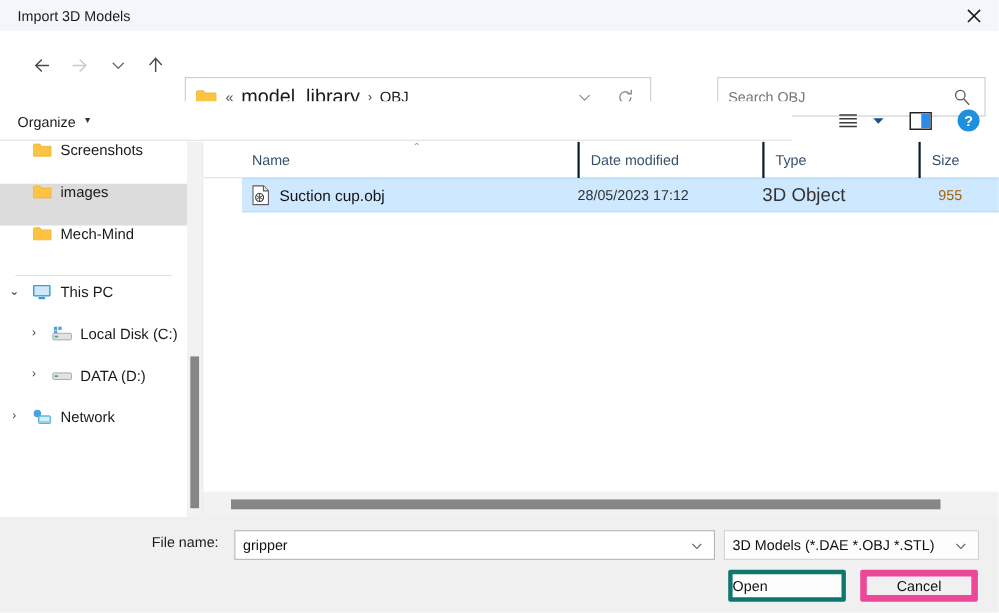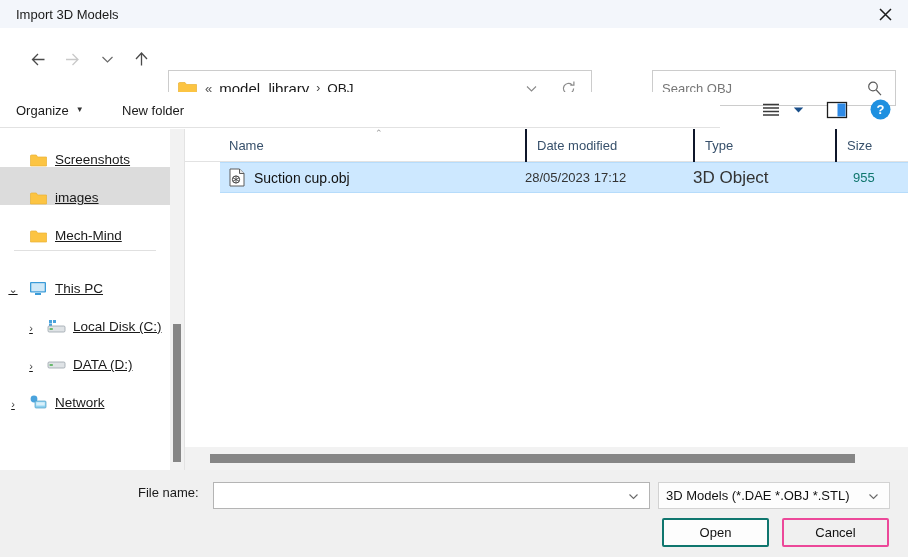--- a/index.html
+++ b/index.html
@@ -85,21 +85,21 @@
     align-items: center;
   }
   #breadcrumb-folder-icon { margin-left: 9px; display: flex; }
   #breadcrumb-sep-first {
     margin-left: 8px;
     color: #555;
     font-size: 13px;
   }
   #breadcrumb-crumb1 {
     margin-left: 7px;
-    font-size: 15px;
+    font-size: 18px;
     color: #1a1a1a;
     text-decoration: underline;
   }
   #breadcrumb-chevron {
     margin: 0 7px;
     color: #444;
     font-size: 12px;
   }
   #breadcrumb-crumb2 {
     font-size: 13.5px;
@@ -198,23 +198,22 @@
     left: 0; top: 129px;
     width: 170px; height: 341px;
     background: #ffffff;
     overflow: hidden;
     z-index: 3;
   }
   .tree-item {
     position: relative;
     height: 38px;
     display: flex;
-    align-items: flex-end;
+    align-items: flex-start;
     padding-left: 0;
-    text-decoration: underline;
   }
   .tree-item.selected { background: #dcdcdc; }
   .tree-expander {
     width: 26px;
     display: flex;
     align-items: center;
     justify-content: center;
     color: #3b3b3b;
     font-size: 11px;
   }
@@ -323,21 +322,21 @@
   .file-type {
     position: absolute;
     left: 473px;
     font-size: 17px;
     color: #333;
   }
   .file-size {
     position: absolute;
     left: 633px;
     font-size: 13px;
-    color: #0f766e;
+    color: #a16207;
   }
 
   
   #hscroll-track {
     position: absolute;
     left: 185px; top: 447px;
     width: 723px; height: 23px;
     background: #f2f2f2;
     z-index: 3;
   }
@@ -404,35 +403,35 @@
   #filetype-caret {
     position: absolute;
     right: 9px; top: 7px;
   }
 
   #open-button {
     position: absolute;
     left: 662px; top: 518px;
     width: 107px; height: 29px;
     background: #fdfdfd;
-    border: 2px solid #0f766e;
+    border: 4px solid #0f766e;
     border-radius: 2px;
     display: flex;
     align-items: center;
-    justify-content: center;
+    justify-content: flex-start;
     font-size: 13px;
     color: #111;
     z-index: 4;
   }
   #cancel-button {
     position: absolute;
     left: 782px; top: 518px;
     width: 107px; height: 29px;
     background: #f0f0f0;
-    border: 2px solid #ec4899;
+    border: 6px solid #ec4899;
     border-radius: 2px;
     display: flex;
     align-items: center;
     justify-content: center;
     font-size: 13px;
     color: #111;
     z-index: 4;
   }
 </style>
 </head>
@@ -511,23 +510,20 @@
     </svg>
   </div>
 </div>
 
 <div id="commandbar">
   <div id="organize-button">
     <span>Organize</span>
     <span id="organize-caret">▼</span>
   </div>
 
-  <div id="new-folder-button">
-    <span>New folder</span>
-  </div>
 
   <div id="view-list-button">
     <svg width="18" height="14" viewBox="0 0 18 14">
       <path d="M1 1.5 H17 M1 5 H17 M1 8.5 H17 M1 12 H17" stroke="#3a3a3a" stroke-width="1.4"></path>
     </svg>
   </div>
 
   <div id="view-dropdown-button">
     <svg width="11" height="8" viewBox="0 0 11 8">
       <path d="M0.8 1.5 L5.5 6.4 L10.2 1.5 Z" fill="#1a4f8a"></path>
@@ -674,20 +670,21 @@
 
 <div id="hscroll-track">
   <div id="hscroll-thumb"></div>
 </div>
 
 <div id="bottom-panel">
   <span id="filename-label">File name:</span>
 </div>
 
 <div id="filename-field">
+  <input id="filename-input" type="text" value="gripper" style="">
   <svg id="filename-caret" width="13" height="13" viewBox="0 0 13 13">
     <path d="M2.5 4.5 L6.5 8.5 L10.5 4.5" stroke="#6a6a6a" stroke-width="1.1" fill="none"></path>
   </svg>
 </div>
 
 <div id="filetype-field">
   <span id="filetype-value">3D Models (*.DAE *.OBJ *.STL)</span>
   <svg id="filetype-caret" width="13" height="13" viewBox="0 0 13 13">
     <path d="M2.5 4.5 L6.5 8.5 L10.5 4.5" stroke="#6a6a6a" stroke-width="1.1" fill="none"></path>
   </svg>

